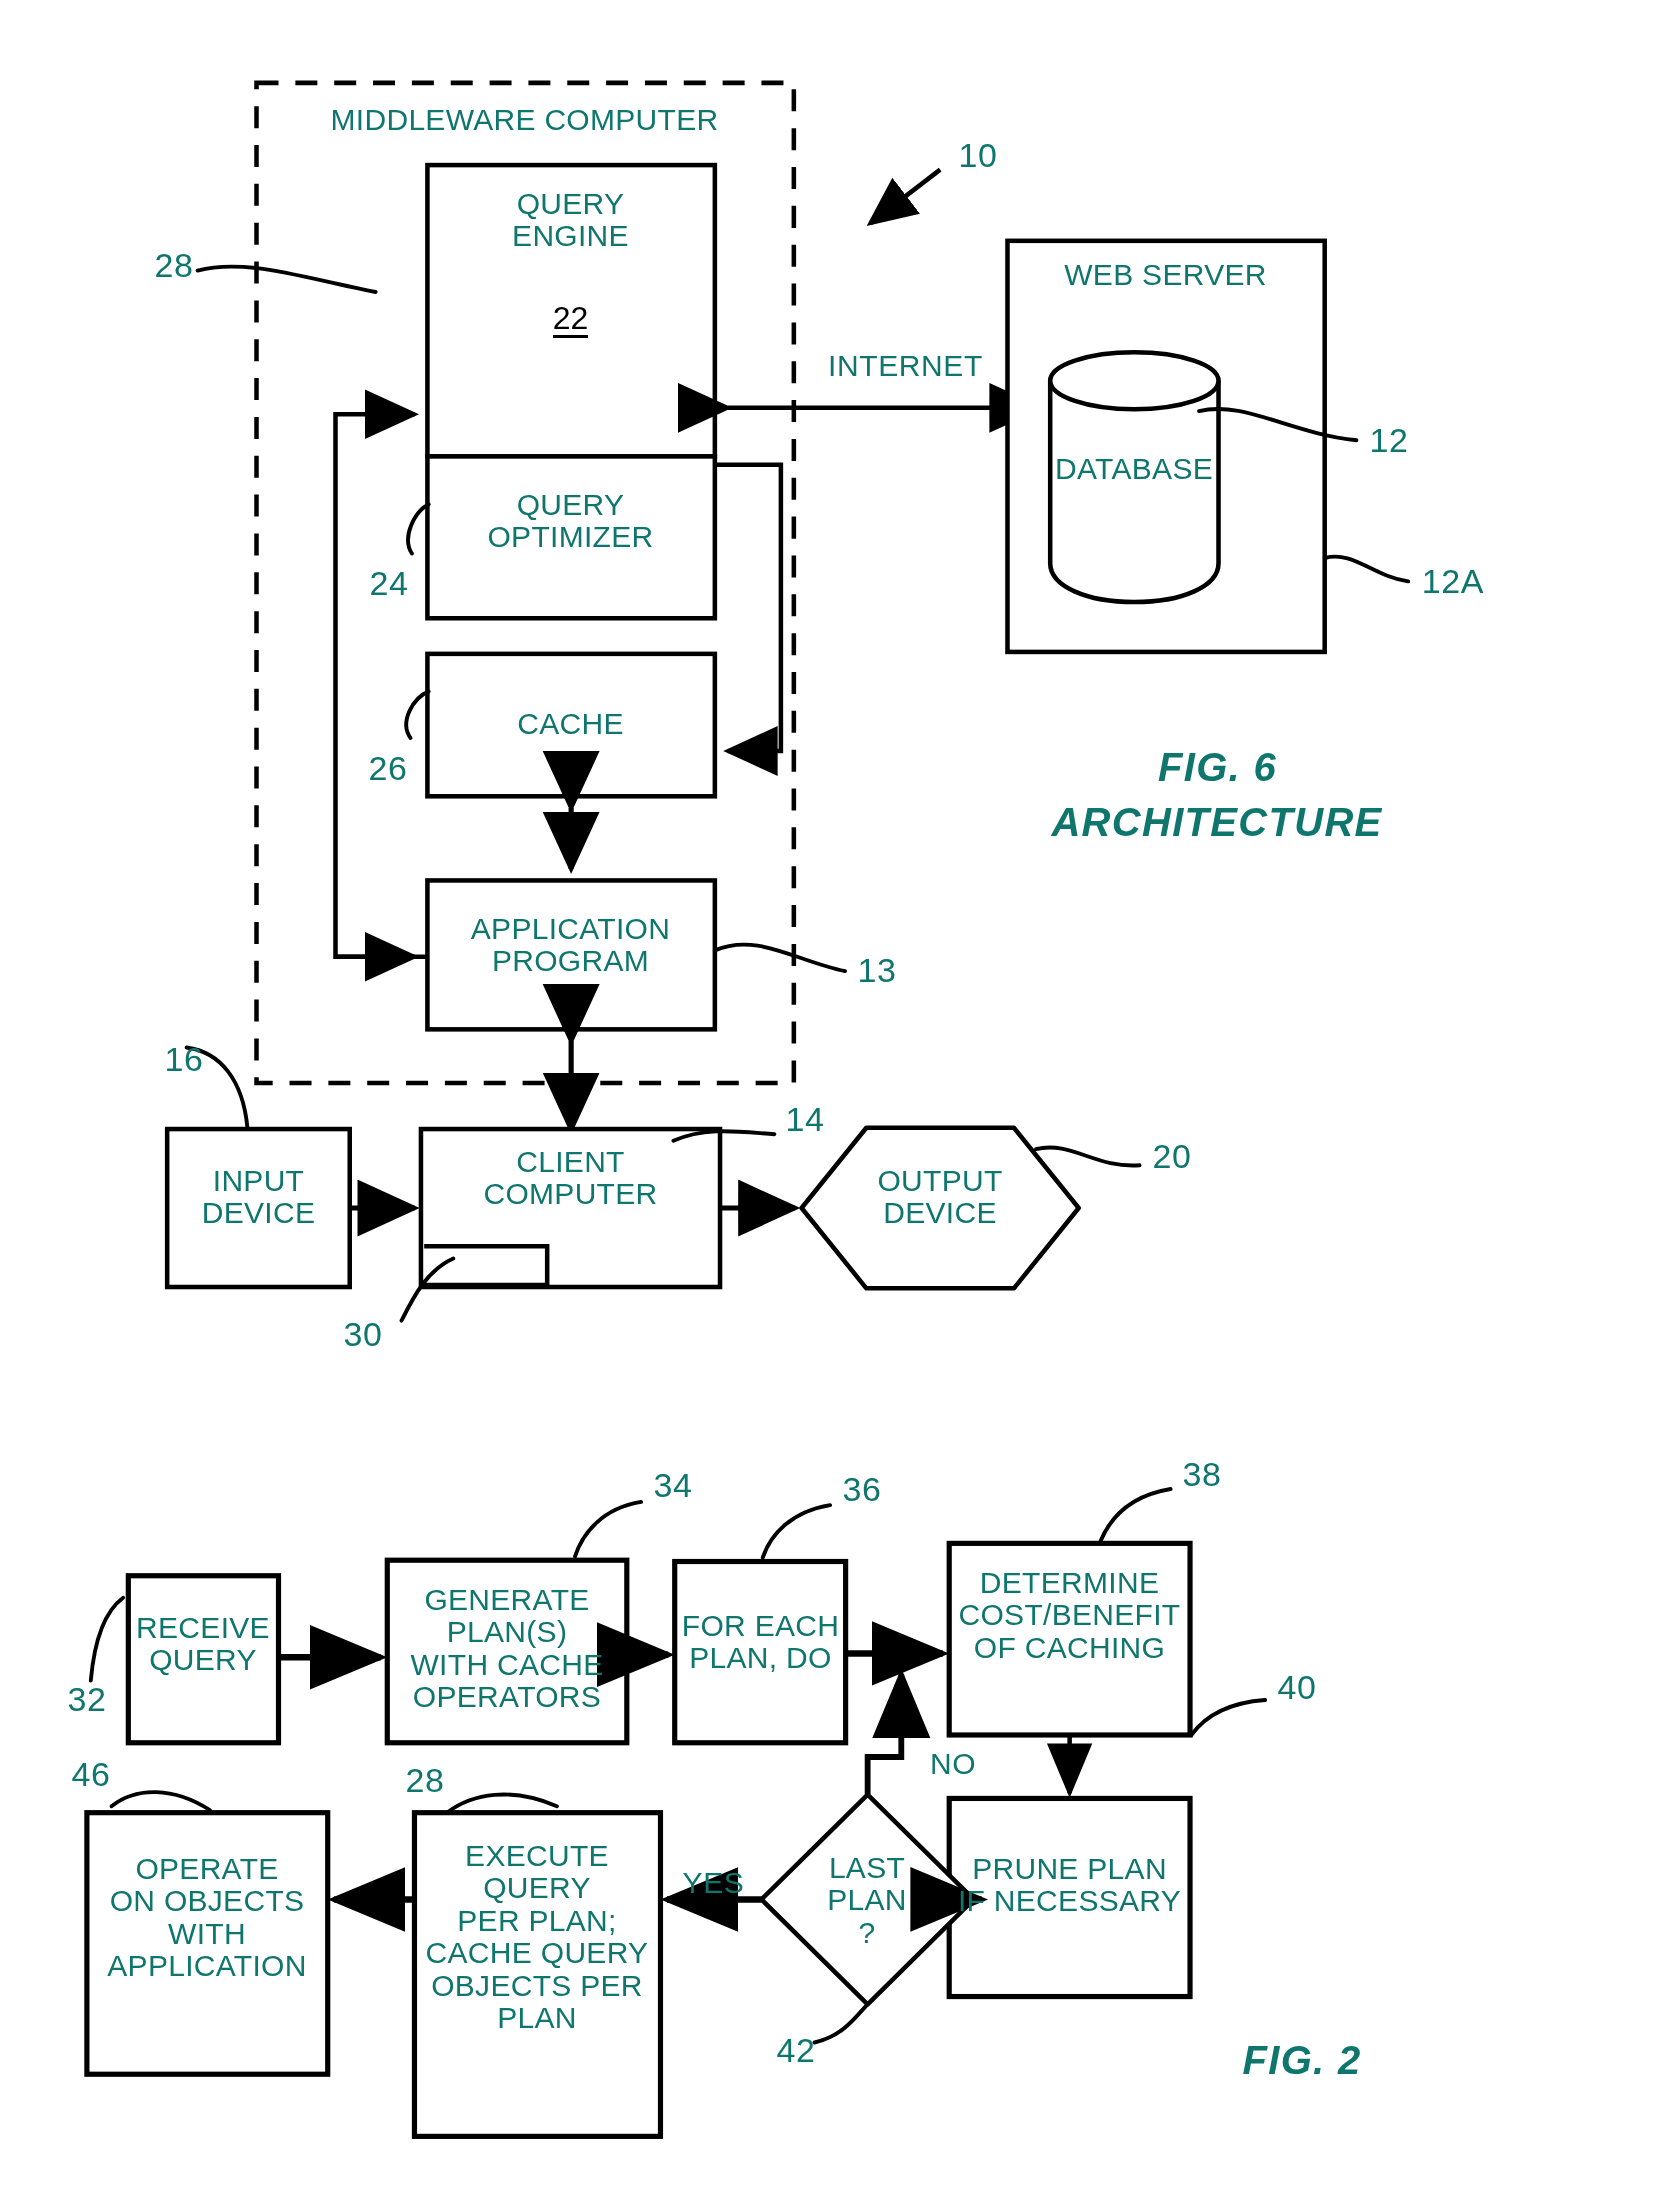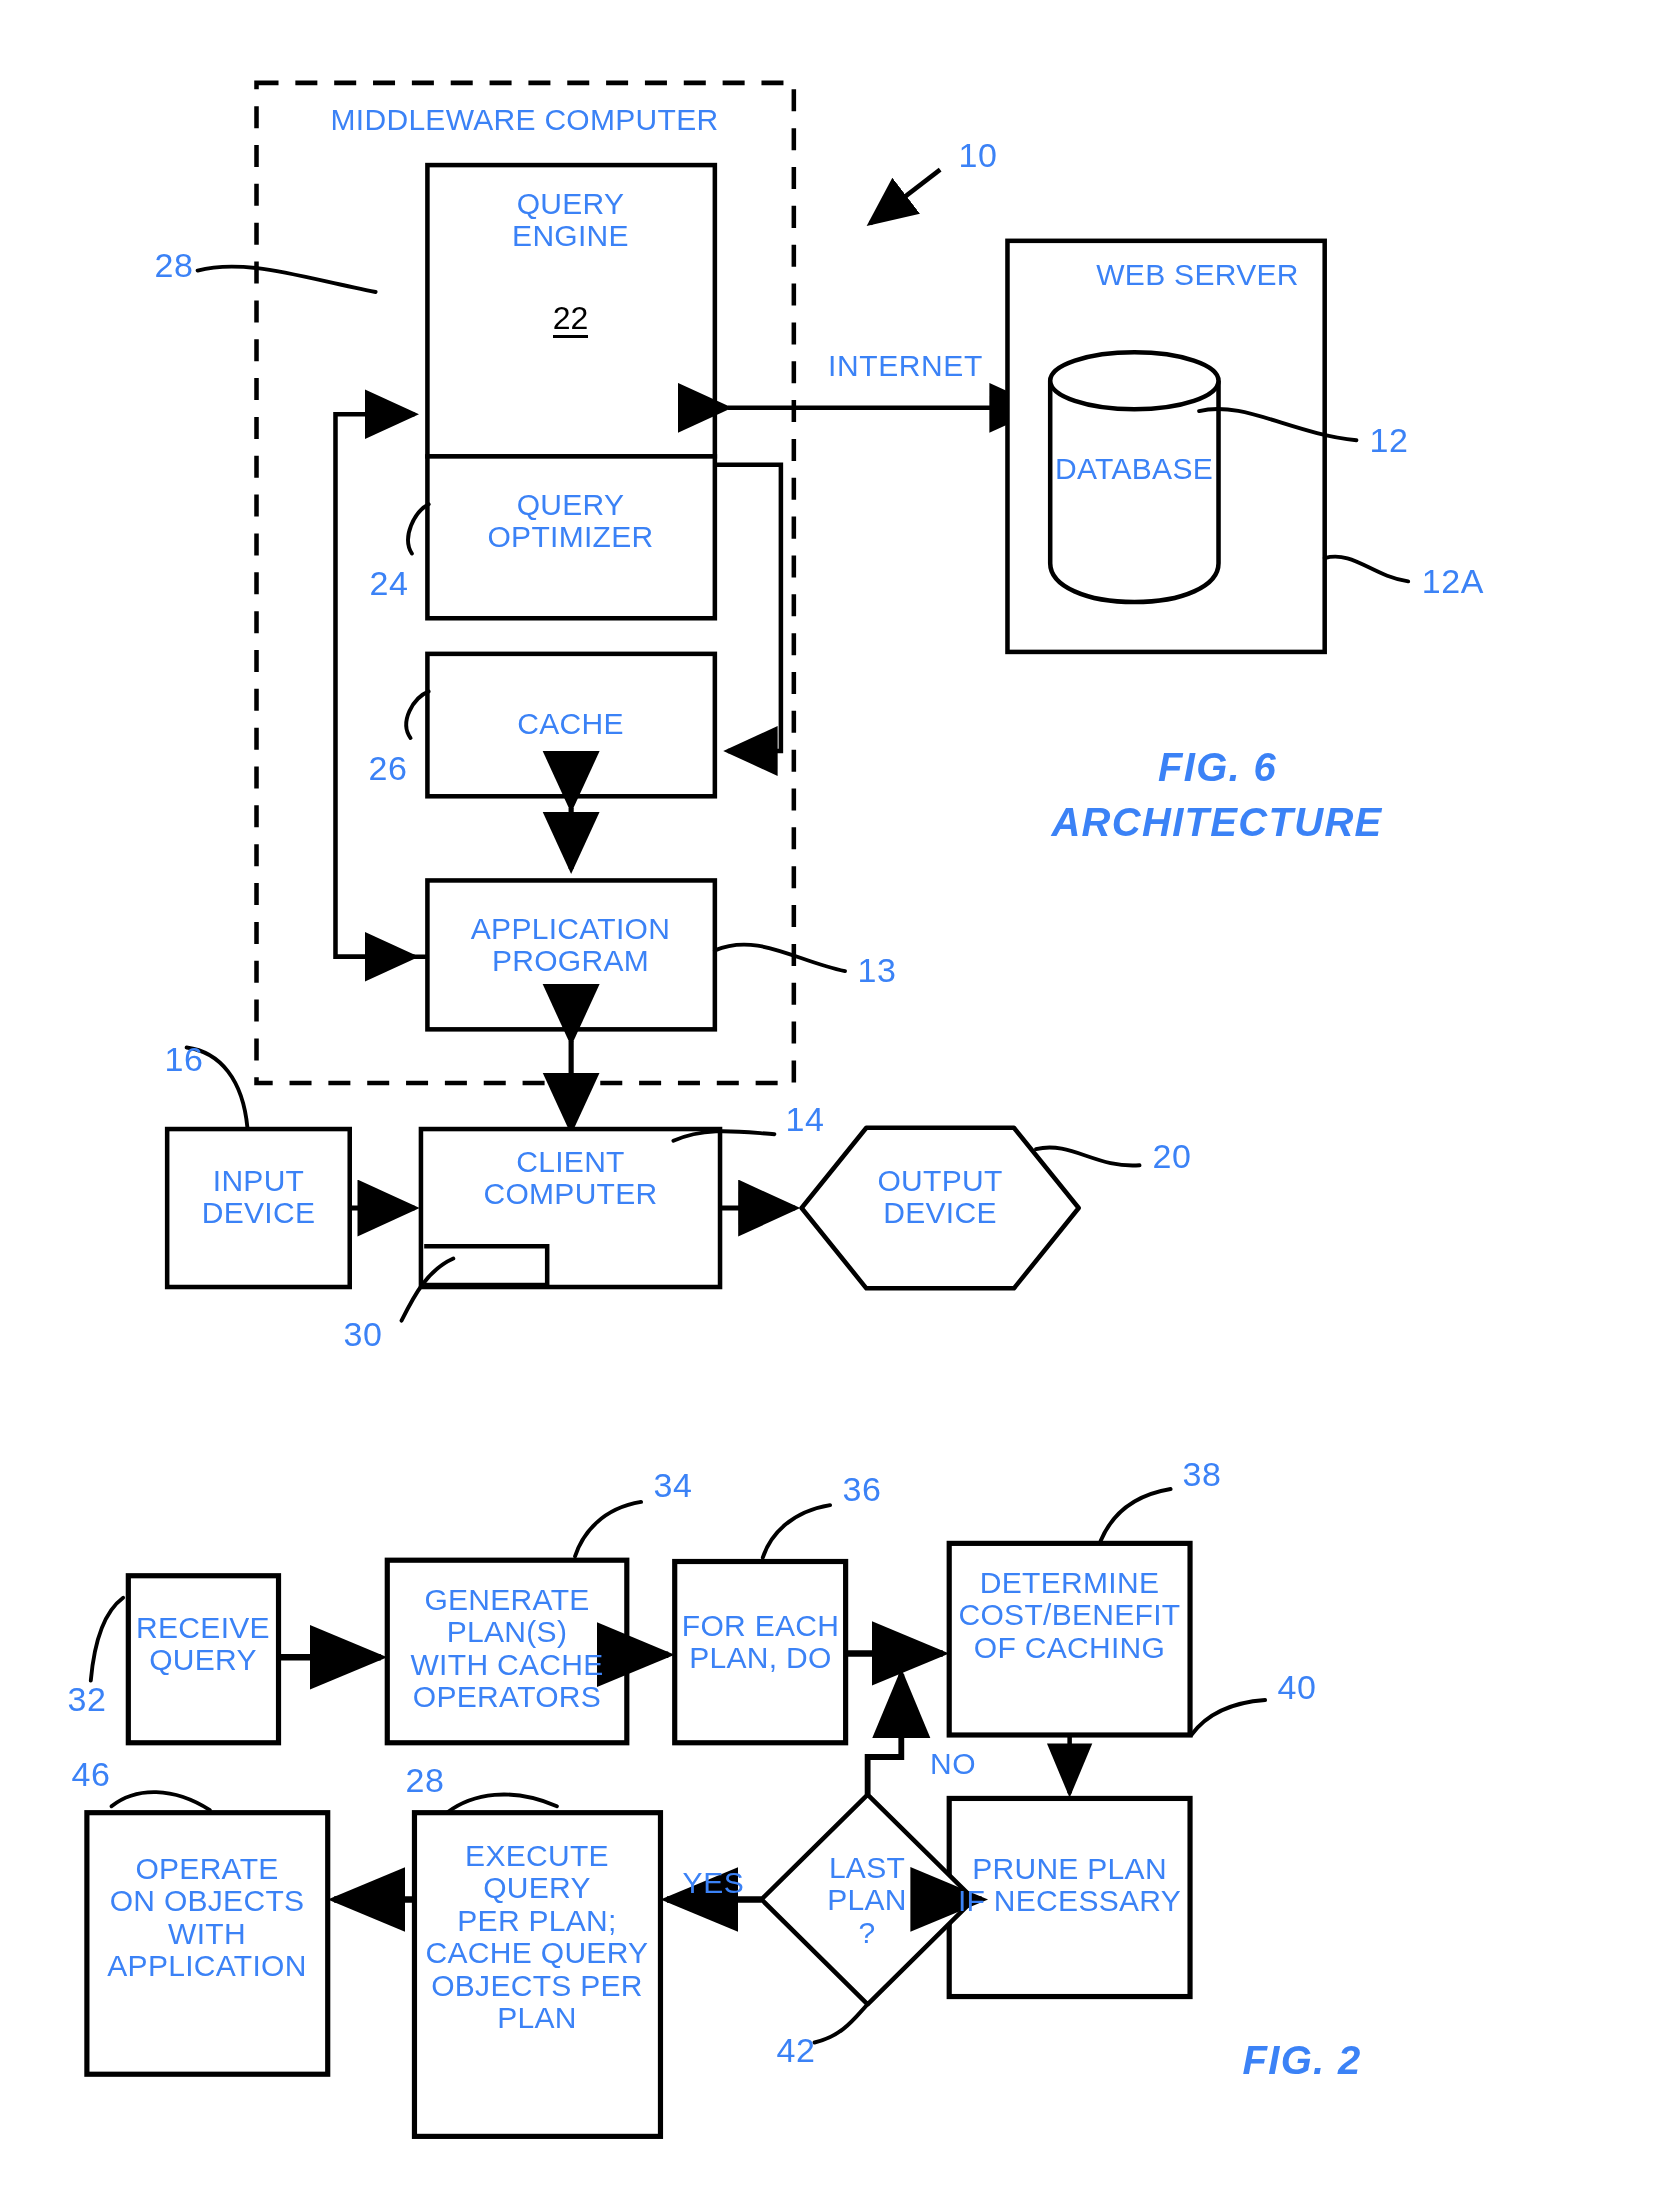--- a/index.html
+++ b/index.html
@@ -29,21 +29,21 @@
     pointer-events: none;
   }
   .lbl {
     position: absolute;
     font-family: "Liberation Sans", sans-serif;
     font-weight: 400;
     letter-spacing: 0.3px;
     text-align: center;
     line-height: 1.08;
     white-space: pre-line;
-    color: #3b82f6;
+    color: #0f766e;
   }
   .boxlbl {
     font-size: 30px;
   }
   .reflbl {
     font-size: 34px;
     letter-spacing: 0.6px;
   }
   .figcap {
     font-style: italic;
@@ -193,21 +193,21 @@
   </div>
 
   <div class="lbl boxlbl" style="left:427px; top:489px; width:287px;">QUERY
 OPTIMIZER</div>
 
   <div class="lbl boxlbl" style="left:427px; top:708px; width:287px;">CACHE</div>
 
   <div class="lbl boxlbl" style="left:427px; top:913px; width:287px;">APPLICATION
 PROGRAM</div>
 
-  <div class="lbl boxlbl" style="left:1007px; top:259px; width:317px;padding-left:32px;">WEB SERVER</div>
+  <div class="lbl boxlbl" style="left:1007px; top:259px; width:317px;">WEB SERVER</div>
 
   <div class="lbl boxlbl" style="left:1050px; top:453px; width:168px;">DATABASE</div>
 
   <div class="lbl edgelbl" style="left:789px; top:350px; width:233px;">INTERNET</div>
 
   <div class="lbl boxlbl" style="left:167px; top:1165px; width:183px;">INPUT
 DEVICE</div>
 
   <div class="lbl boxlbl" style="left:421px; top:1146px; width:299px;">CLIENT
 COMPUTER</div>

